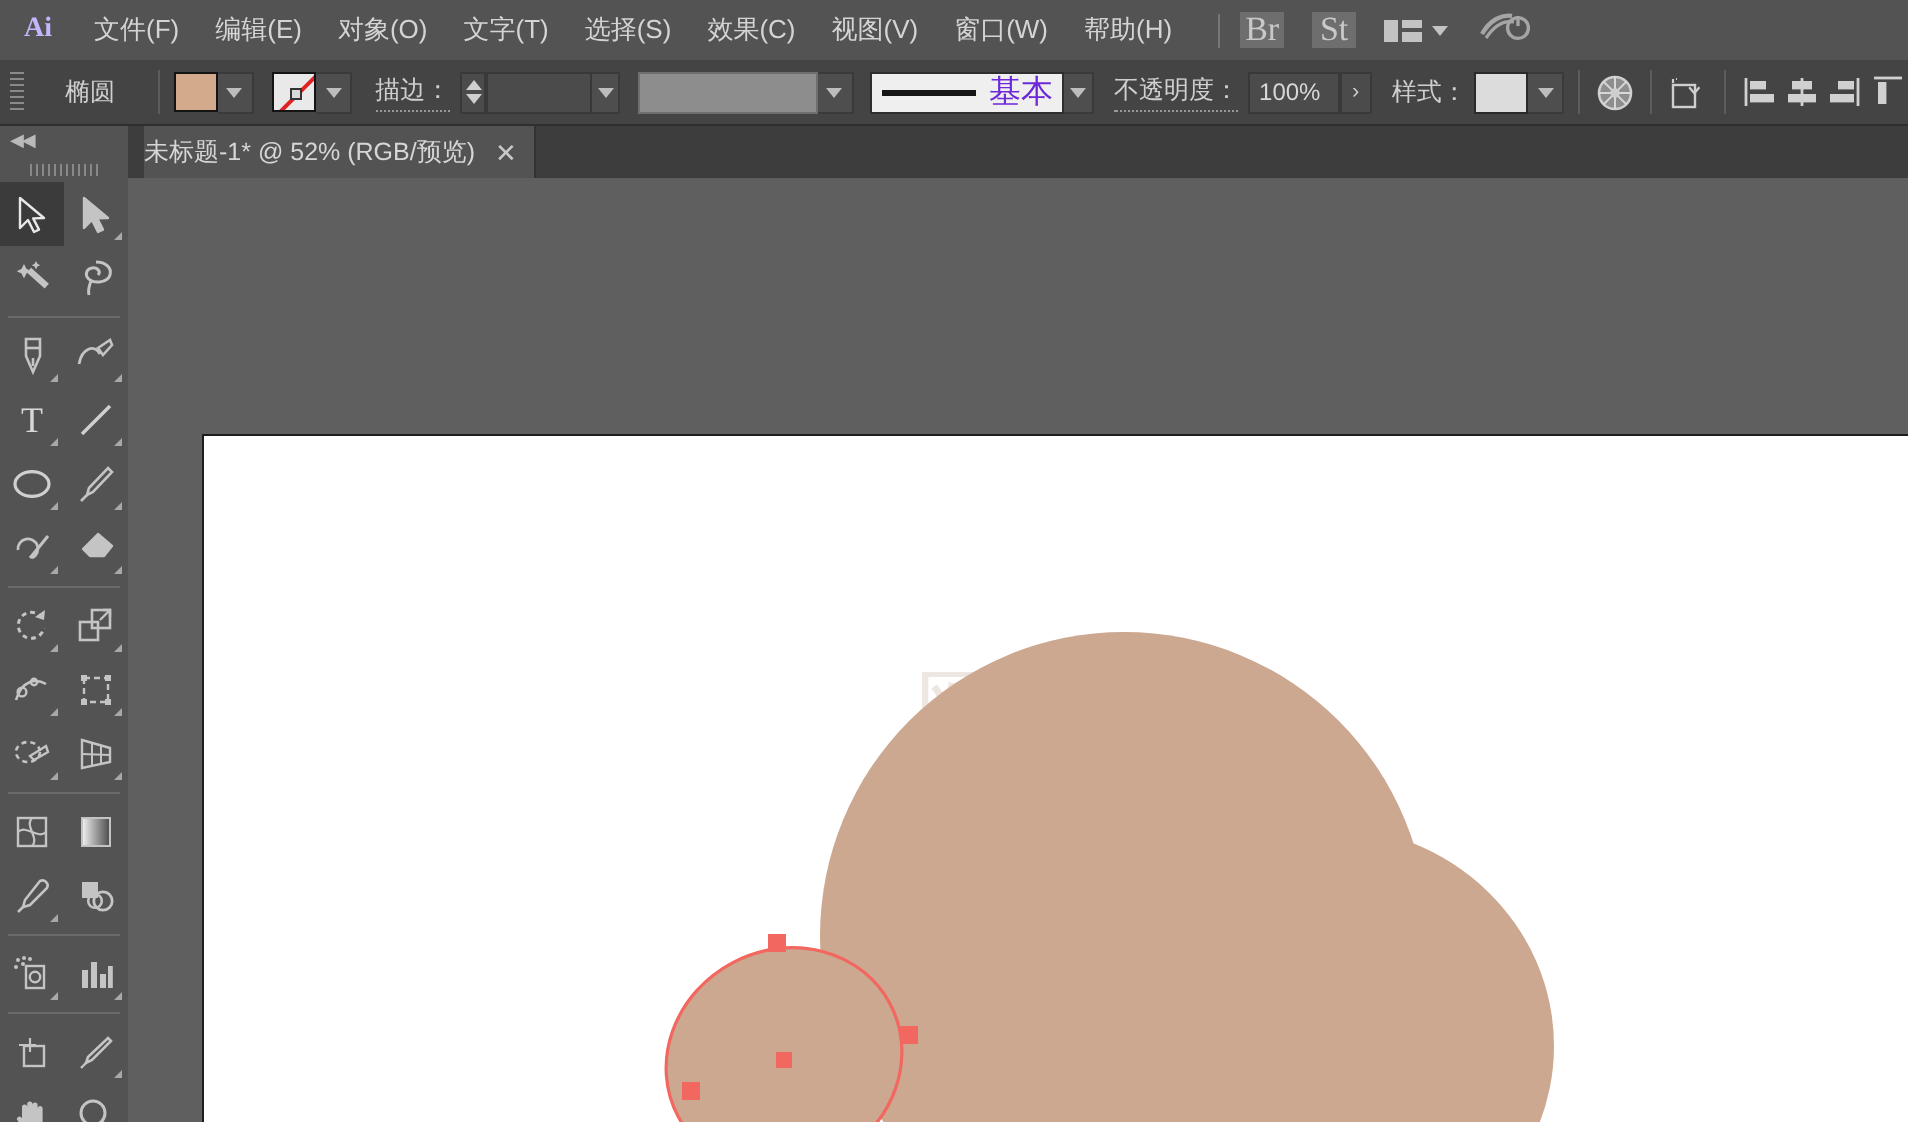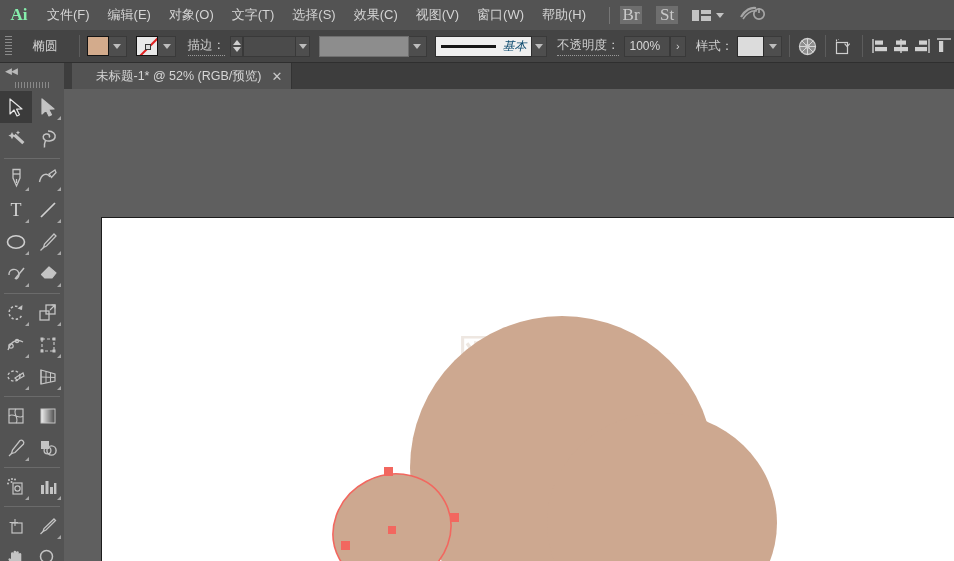--- a/index.html
+++ b/index.html
@@ -14,21 +14,21 @@
 
   
   .menubar {
     position: absolute; left: 0; top: 0; width: 954px; height: 30px;
     background: #535353;
     display: flex; align-items: center;
   }
   .ai-logo {
     width: 38px; height: 30px;
     display: flex; align-items: center; justify-content: center;
-    color: #86efac; font-size: 17px; font-weight: bold;
+    color: #c4b5fd; font-size: 14px; font-weight: bold;
     font-family: "Liberation Serif", "DejaVu Serif", serif;
     letter-spacing: 0px;
   }
   .menu-item {
     padding: 0 9px; height: 30px; line-height: 30px;
     color: #d4d4d4; font-size: 13px; white-space: nowrap;
     cursor: default;
   }
   .menubar-sep {
     width: 1px; height: 17px; background: #767676; margin: 0 10px 0 14px;
@@ -105,41 +105,41 @@
     padding: 0 5px;
   }
   .field.w-stroke { width: 62px; }
   .field.w-profile { width: 90px; background: #8d8d8d; border-color: #6f6f6f; }
   .field.w-opacity { width: 54px; }
   .brushbox {
     width: 118px; height: 21px; background: #efefef; border: 1px solid #2e2e2e;
     display: flex; align-items: center; padding: 0 5px; gap: 6px;
   }
   .brush-line { flex: 1; height: 3px; background: #161616; }
-  .brush-text { font-size: 12px; color: #0c4a6e; font-style: italic; }
+  .brush-text { font-size: 16px; color: #6d28d9; }
   .arrow-btn {
     width: 20px; height: 21px; background: #4b4b4b; border: 1px solid #393939;
     display: flex; align-items: center; justify-content: center;
     color: #cfcfcf; font-size: 11px;
   }
 
   .icon-btn {
     width: 26px; height: 26px; display: flex; align-items: center; justify-content: center;
   }
   .align-icon { display: block; }
 
   
   .tabbar {
     position: absolute; left: 64px; top: 63px; width: 890px; height: 26px;
     background: #3d3d3d;
   }
   .doctab {
     position: absolute; left: 8px; top: 0; height: 26px;
     background: #535353; border-right: 1px solid #333;
-    display: flex; align-items: center; padding: 0 9px 0 24px; gap: 10px;
+    display: flex; align-items: center; padding: 0 9px 0 0; gap: 10px;
   }
   .doctab-title { color: #d6d6d6; font-size: 12.5px; white-space: nowrap; }
   .doctab-close { color: #c9c9c9; font-size: 13px; line-height: 1; }
 
   
   .toolpanel {
     position: absolute; left: 0; top: 63px; width: 64px; height: 498px;
     background: #535353;
   }
   .tp-collapse {

